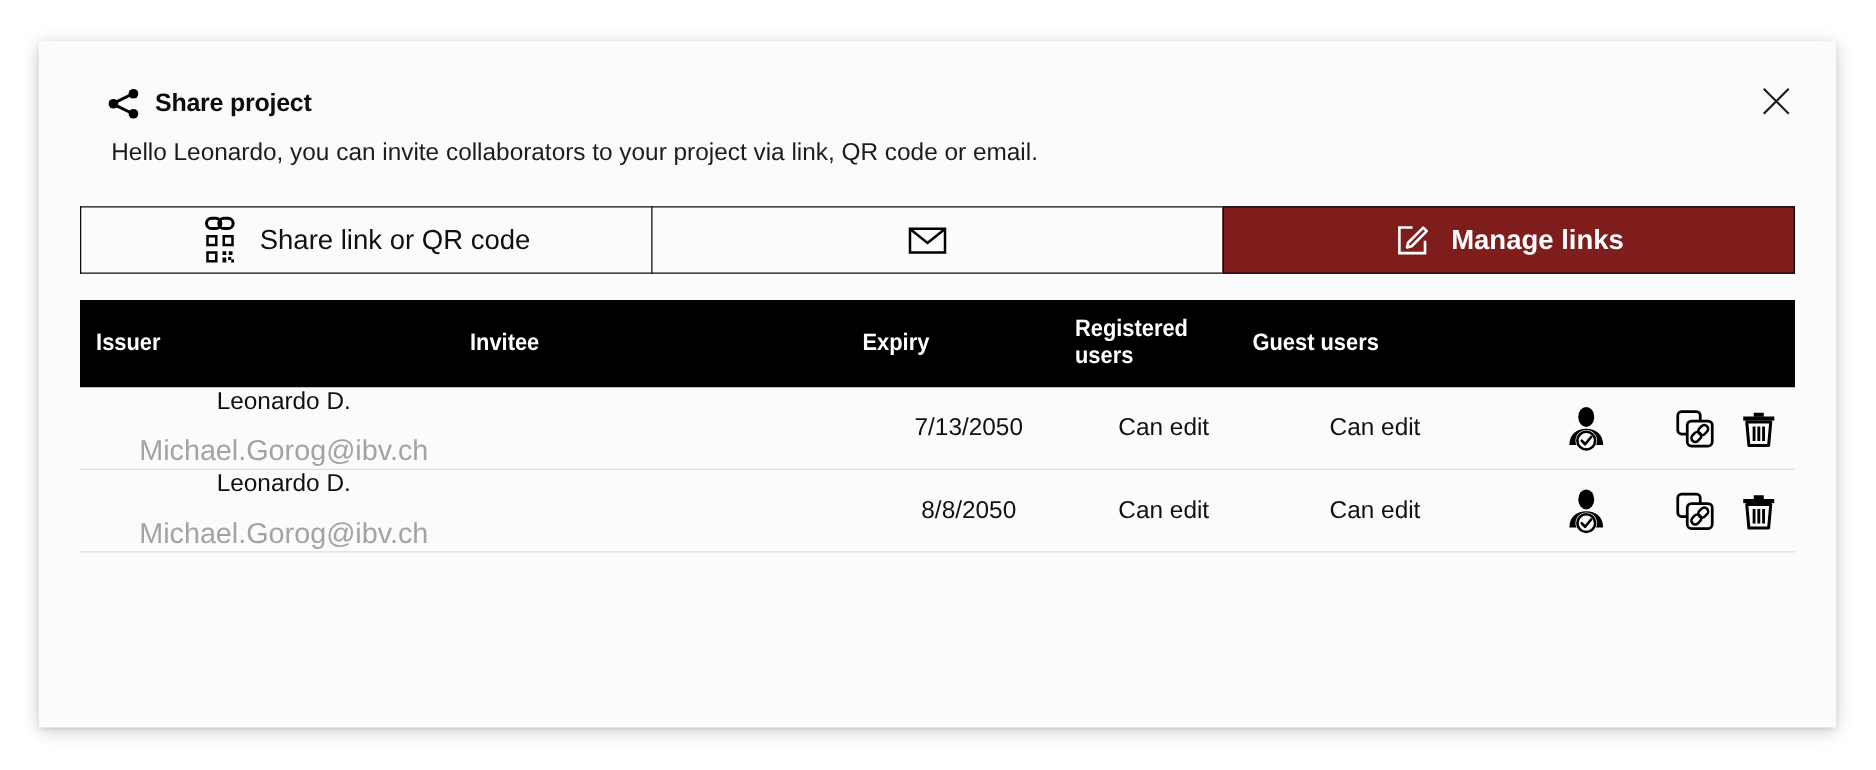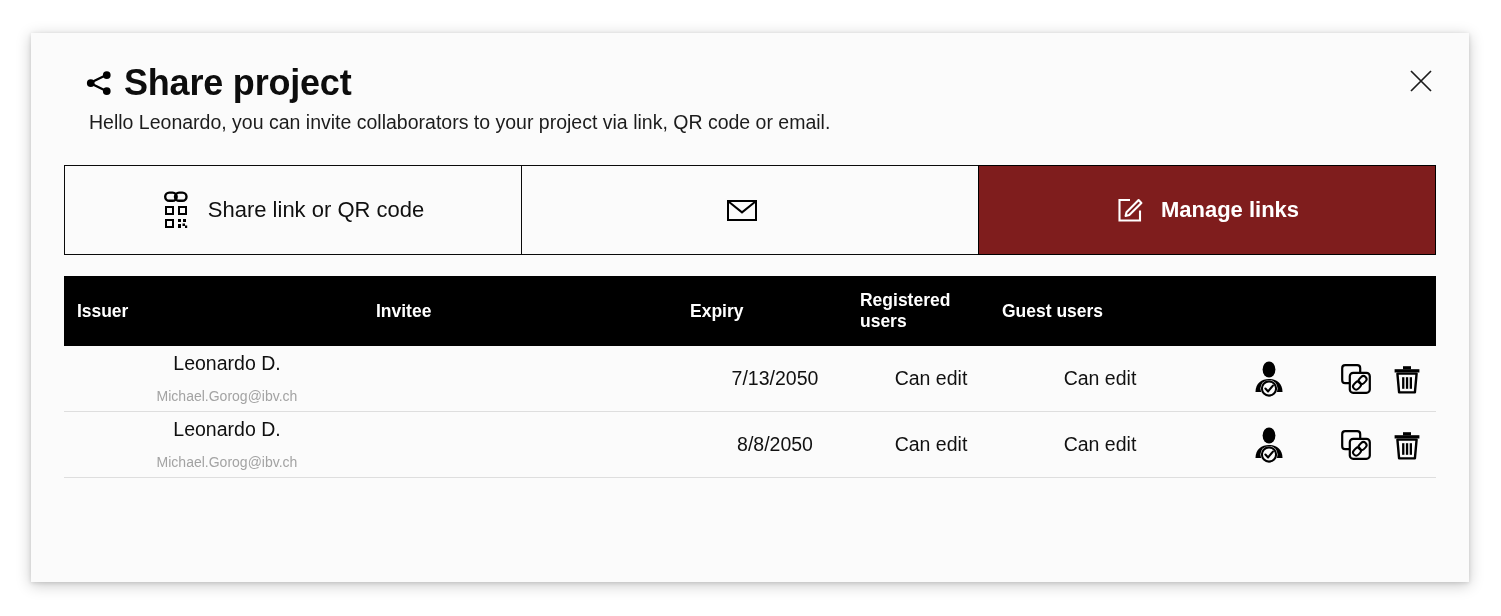--- a/index.html
+++ b/index.html
@@ -38,21 +38,21 @@
     height: 44px;
   }
   .share-glyph {
     width: 30px;
     height: 30px;
     margin-right: 10px;
     display: block;
     flex: 0 0 auto;
   }
   .dlg-title {
-    font-size: 36px;
+    font-size: 20px;
     font-weight: 600;
     color: #0d0d0d;
     letter-spacing: -0.2px;
     line-height: 1;
     white-space: nowrap;
   }
   .dlg-sub {
     padding-left: 58px;
     margin-top: 6px;
     font-size: 19.5px;
@@ -70,21 +70,21 @@
     display: flex;
     align-items: center;
     justify-content: center;
   }
   .close-btn svg { display: block; }
 
   
   .tabs {
     display: flex;
     margin: 31px 33px 0 33px;
-    height: 90px;
+    height: 54px;
     box-sizing: border-box;
   }
   .tab {
     flex: 1 1 0;
     border: 1.6px solid #0b0b0b;
     border-right-width: 0;
     background: #fbfbfb;
     display: flex;
     align-items: center;
     justify-content: center;
@@ -154,21 +154,21 @@
   .c-guest    { width: 196px; box-sizing: border-box; }
   .c-person   { width: 142px; box-sizing: border-box; display:flex; align-items:center; justify-content:center; }
   .c-actions  { flex: 1 1 auto; display: flex; align-items: center; justify-content: flex-end; padding-right: 14px; box-sizing: border-box; gap: 20px; }
 
   .issuer-name {
     font-size: 19.5px;
     color: #0f0f0f;
     line-height: 1.18;
   }
   .issuer-mail {
-    font-size: 14px;
+    font-size: 23px;
     color: #a3a3a3;
     line-height: 1.25;
     margin-top: 13px;
   }
   .cellval {
     font-size: 19.5px;
     color: #111111;
   }
   .icon-btn {
     cursor: pointer;

